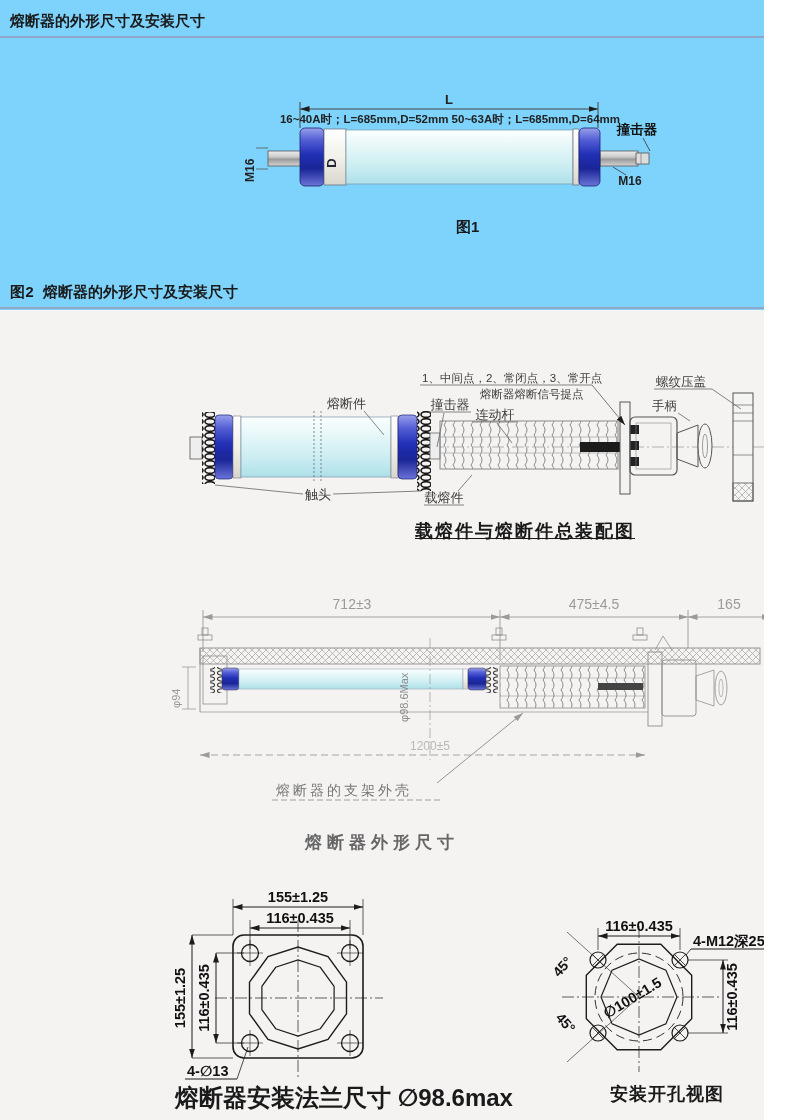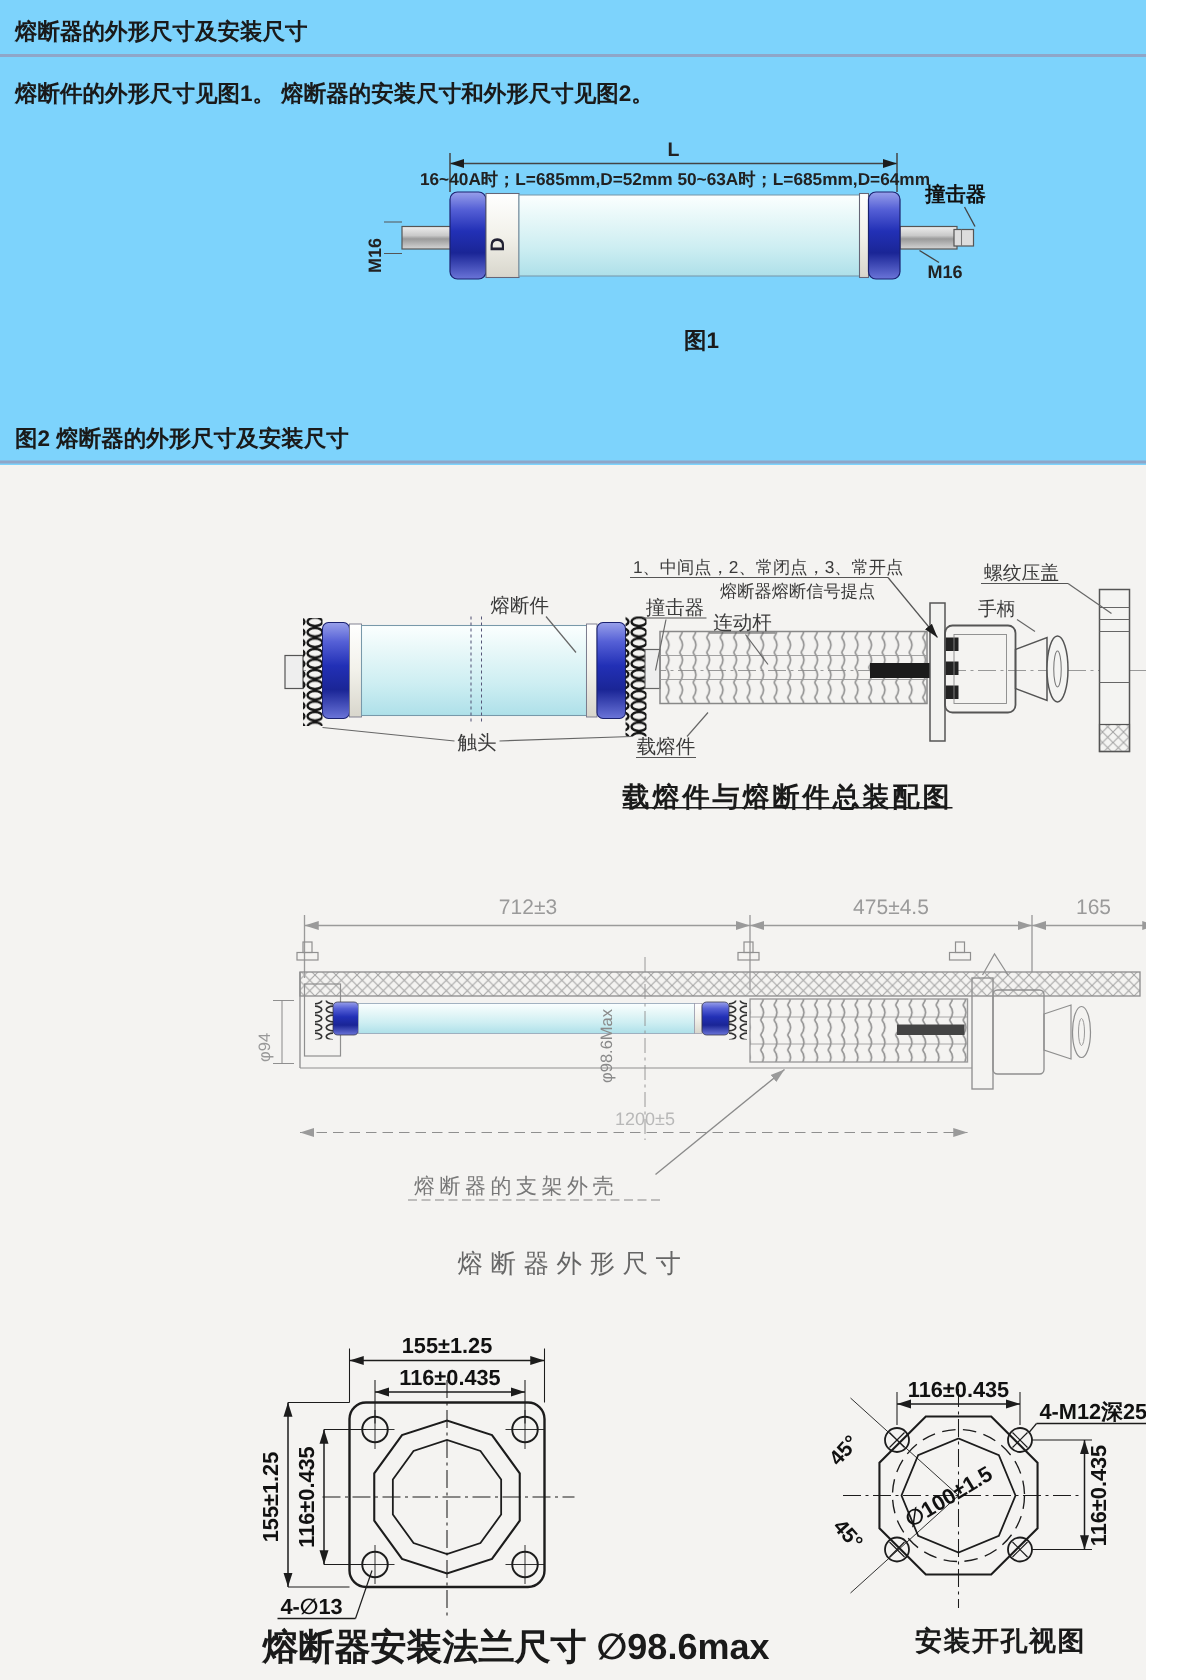--- a/index.html
+++ b/index.html
@@ -3,31 +3,31 @@
 <meta charset="utf-8">
 <style>
   html,body{margin:0;padding:0;}
   .page{position:relative;width:764px;height:1120px;background:#7dd3fc;overflow:hidden;
         font-family:"Liberation Sans","DejaVu Sans",sans-serif;color:#1a1a1a;}
   .lower{position:absolute;left:0;top:310px;width:800px;height:810px;background:#f4f3f1;}
   .title{position:absolute;left:10px;top:12px;font-size:15px;font-weight:bold;}
   .rule{position:absolute;left:0;width:800px;height:2px;background:#8fa6c8;}
   .rule1{top:36px;} .rule2{top:307px;}
   .intro{position:absolute;left:10px;top:53px;font-size:15px;font-weight:600;}
-  .sec2{position:absolute;left:10px;top:283px;font-size:15px;font-weight:bold;}
+  .sec2{position:absolute;left:10px;top:283px;font-size:15px;font-weight:bold;font-family:Liberation Mono, monospace;}
   svg{position:absolute;}
   .fig1{left:0;top:85px;}
   .figasm{left:0;top:355px;}
   .figout{left:0;top:580px;}
   .figfl{left:140px;top:875px;}
   .figdr{left:530px;top:900px;}
   .cap{position:absolute;font-weight:bold;margin-left:12px;}
   .cap1{left:444px;top:218px;font-size:15px;}
   .capasm{left:403px;top:519px;font-size:18px;letter-spacing:2px;text-decoration:underline;}
-  .capout{left:293px;top:831px;font-size:17px;color:#666;font-weight:400;letter-spacing:5px;}
+  .capout{left:293px;top:831px;font-size:17px;color:#666;font-weight:700;letter-spacing:5px;}
   .capfl{left:163px;top:1082px;font-size:24px;}
   .capdr{left:598px;top:1082px;font-size:18px;letter-spacing:1px;}
   text{font-family:"Liberation Sans","DejaVu Sans",sans-serif;}
 </style>
 </head>
 <body>
 
 <div class="page">
   <div class="lower"></div>
 
@@ -73,21 +73,20 @@
         <path d="M0,0.5 L9.5,3.5 L0,6.5 z" fill="#1c1c1c"></path>
       </marker>
       <marker id="mG" markerWidth="10" markerHeight="8" refX="9.5" refY="3.5" orient="auto-start-reverse" markerUnits="userSpaceOnUse">
         <path d="M0,0.5 L9.5,3.5 L0,6.5 z" fill="#9a9a9a"></path>
       </marker>
     </defs>
   </svg>
 
   <div class="title">熔断器的外形尺寸及安装尺寸</div>
   <div class="rule rule1"></div>
-  <div class="intro">熔断件的外形尺寸见图1。 熔断器的安装尺寸和外形尺寸见图2。</div>
 
   <svg class="fig1" width="800" height="160" viewBox="0 0 800 160">
     <g stroke="#444" stroke-width="1" fill="none">
       <line x1="300" y1="24" x2="598" y2="24" marker-start="url(#mB)" marker-end="url(#mB)"></line>
       <line x1="300" y1="17" x2="300" y2="43"></line>
       <line x1="598" y1="17" x2="598" y2="43"></line>
     </g>
     <text x="449" y="19" font-size="13" fill="#222" text-anchor="middle" font-weight="bold">L</text>
     <text x="450" y="38" font-size="11.5" fill="#222" text-anchor="middle" font-weight="bold">16~40A时；L=685mm,D=52mm  50~63A时；L=685mm,D=64mm</text>
     <g>

